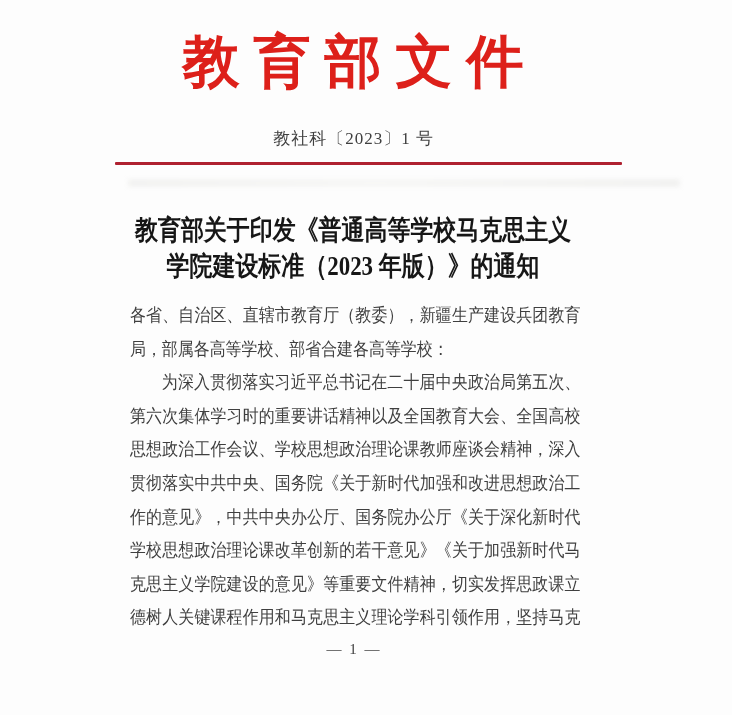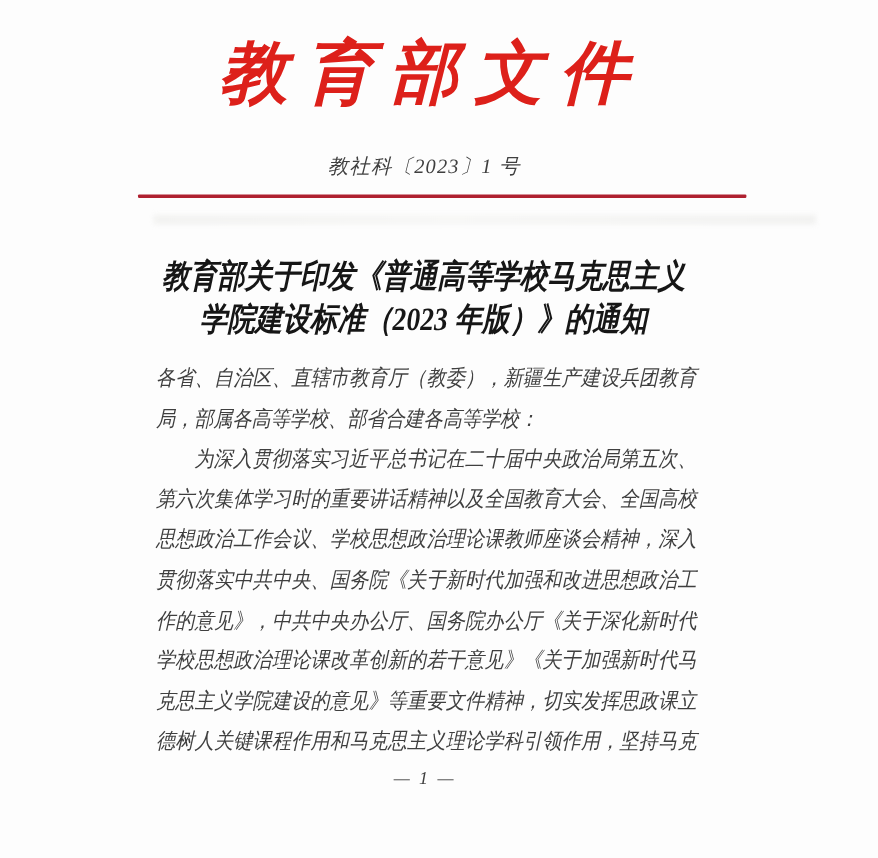--- a/index.html
+++ b/index.html
@@ -6,21 +6,20 @@
   html, body { background: #ffffff; }
   body {
     width: 732px; height: 715px;
     font-family: "Liberation Serif", "DejaVu Serif", serif;
   }
   .page {
     position: relative;
     width: 732px; height: 715px;
     background: var(--page-bg, #fdfdfd);
     overflow: hidden;
-    font-style: italic;
   }
   
   .content {
     position: absolute; left: -13px; top: 0;
     width: 732px; height: 715px;
   }
   .header-title {
     position: absolute; top: 30px; left: 0; width: 100%;
     text-align: center;
     font-size: 57px; line-height: 64px; font-weight: bold;

